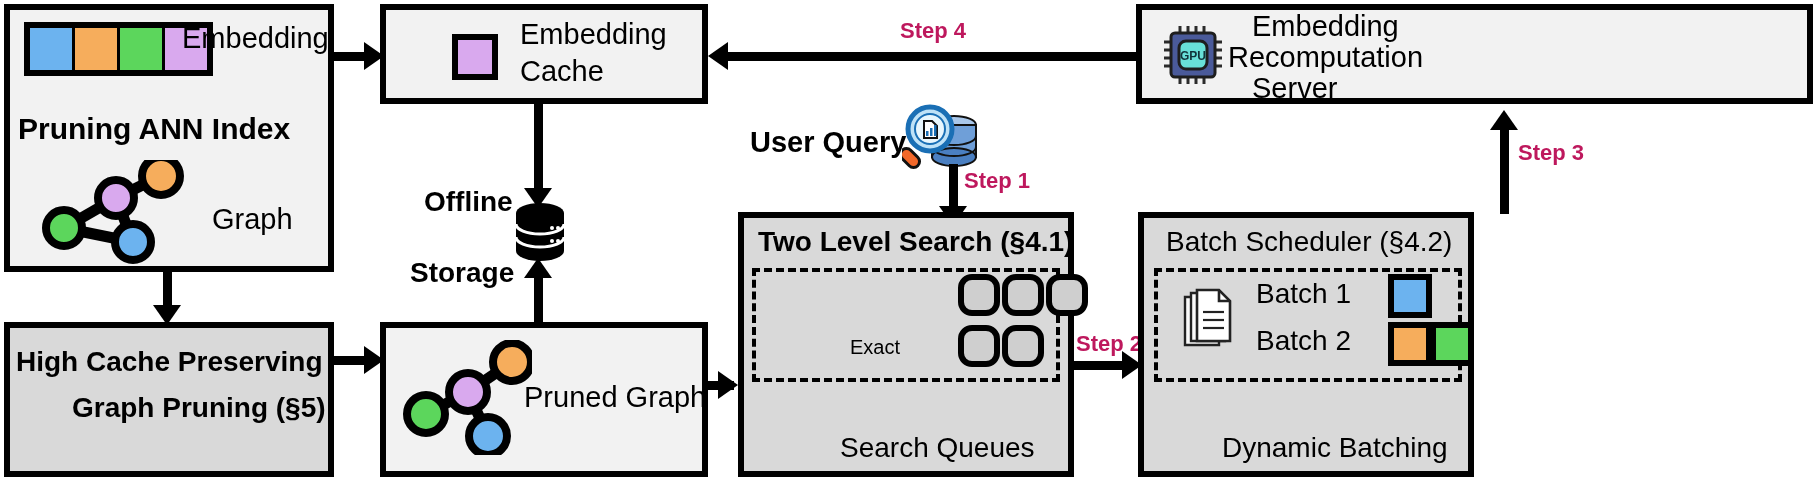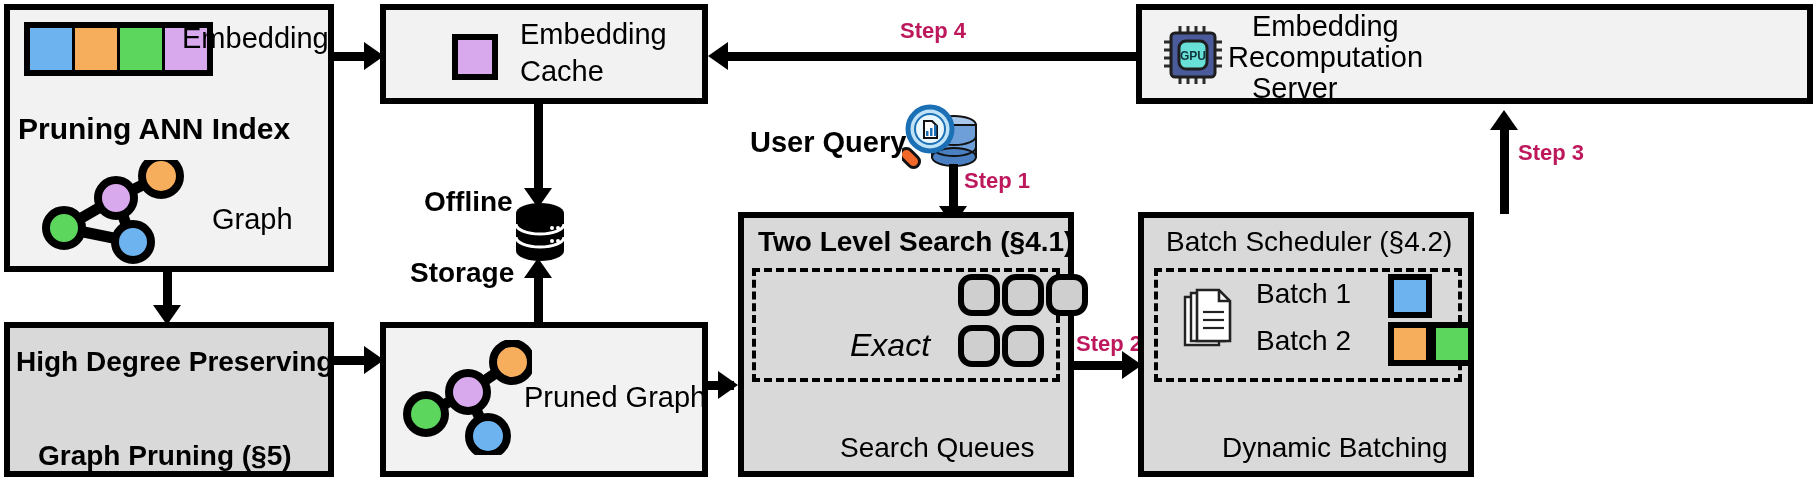--- a/index.html
+++ b/index.html
@@ -64,22 +64,22 @@
     <circle cx="80" cy="38" r="18" fill="#d9a9ee" stroke="#000" stroke-width="8"></circle>
     <circle cx="28" cy="68" r="18" fill="#5cd65c" stroke="#000" stroke-width="8"></circle>
     <circle cx="97" cy="82" r="18" fill="#6cb3ef" stroke="#000" stroke-width="8"></circle>
   </svg>
   <div class="lbl" style="left:212px;top:203px;font-size:29px;">Graph</div>
 
   <div class="ln" style="left:163px;top:272px;width:9px;height:35px;"></div>
   <div class="ah down" style="left:153px;top:305px;"></div>
 
   <div class="box gray" style="left:4px;top:322px;width:330px;height:155px;"></div>
-  <div class="lbl" style="left:16px;top:346px;font-size:28px;font-weight:bold;">High Degree Preserving</div>
-  <div class="lbl" style="left:38px;top:392px;font-size:28px;font-weight:bold;margin-top:48px;">Graph Pruning (§5)</div>
+  <div class="lbl" style="left:16px;top:346px;font-size:28px;font-weight:bold;">High Cache Preserving</div>
+  <div class="lbl" style="left:72px;top:392px;font-size:28px;font-weight:bold;">Graph Pruning (§5)</div>
 
   <div class="ln" style="left:334px;top:52px;width:34px;height:9px;"></div>
   <div class="ah right" style="left:364px;top:42px;"></div>
 
   <div class="ln" style="left:334px;top:356px;width:34px;height:9px;"></div>
   <div class="ah right" style="left:364px;top:346px;"></div>
 
   <div class="box" style="left:380px;top:4px;width:328px;height:100px;"></div>
   <div class="cell" style="left:452px;top:34px;width:46px;height:46px;background:#d9a9ee;"></div>
   <div class="lbl" style="left:520px;top:18px;font-size:29px;">Embedding</div>
@@ -141,21 +141,21 @@
   <div class="steplbl" style="left:964px;top:168px;">Step 1</div>
 
   <div class="box gray" style="left:738px;top:212px;width:336px;height:265px;"></div>
   <div class="lbl" style="left:758px;top:226px;font-size:28px;font-weight:bold;">Two Level Search (§4.1)</div>
   <div class="dash" style="left:752px;top:268px;width:308px;height:114px;"></div>
 
   <div class="slot" style="left:958px;top:274px;width:42px;height:42px;"></div>
   <div class="slot" style="left:1002px;top:274px;width:42px;height:42px;"></div>
   <div class="slot" style="left:1046px;top:274px;width:42px;height:42px;"></div>
 
-  <div class="lbl" style="left:850px;top:327px;font-size:32px;font-style:italic;">Exact</div>
+  <div class="lbl" style="left:850px;top:336px;font-size:20px;">Exact</div>
   <div class="slot" style="left:958px;top:325px;width:42px;height:42px;"></div>
   <div class="slot" style="left:1002px;top:325px;width:42px;height:42px;"></div>
 
   <div class="lbl" style="left:840px;top:432px;font-size:28px;">Search Queues</div>
 
   <div class="ln" style="left:1074px;top:361px;width:58px;height:9px;"></div>
   <div class="ah right" style="left:1122px;top:351px;"></div>
   <div class="steplbl" style="left:1076px;top:320px;margin-top:11px;">Step 2</div>
 
   <div class="box gray" style="left:1138px;top:212px;width:336px;height:265px;"></div>

